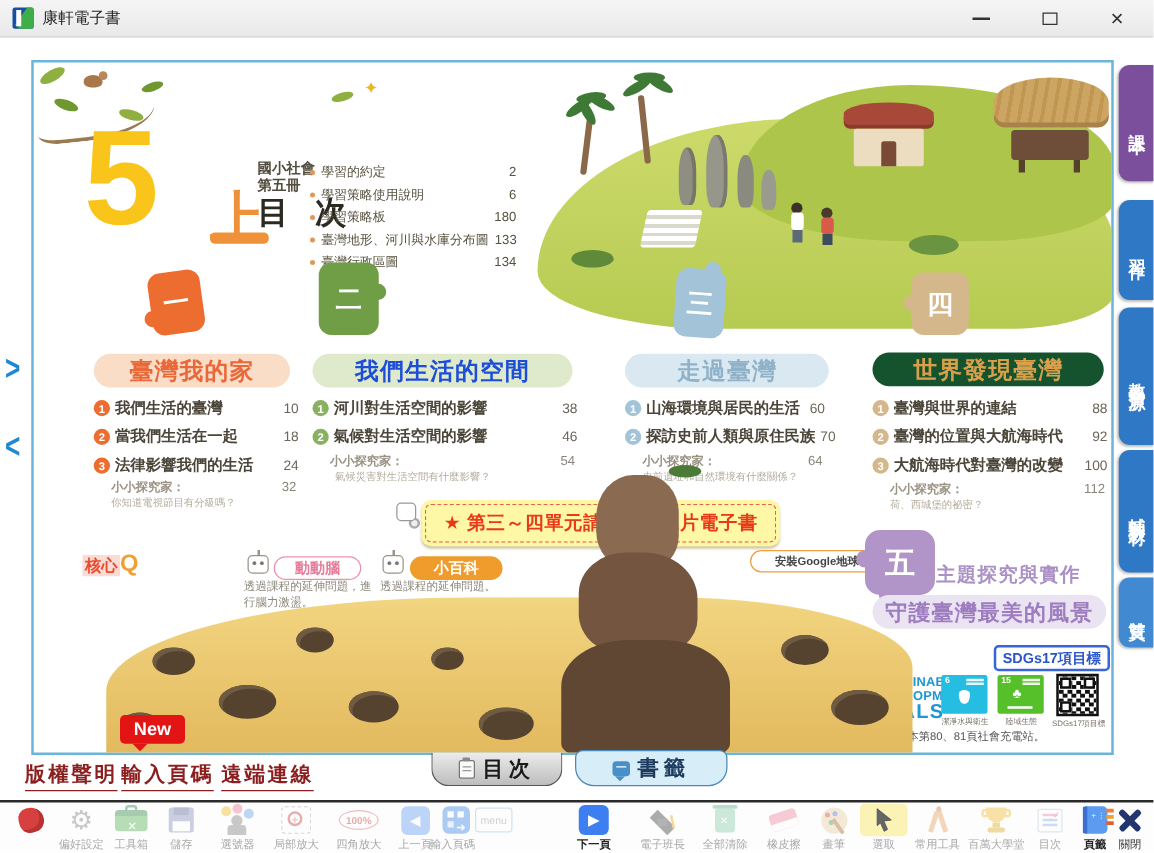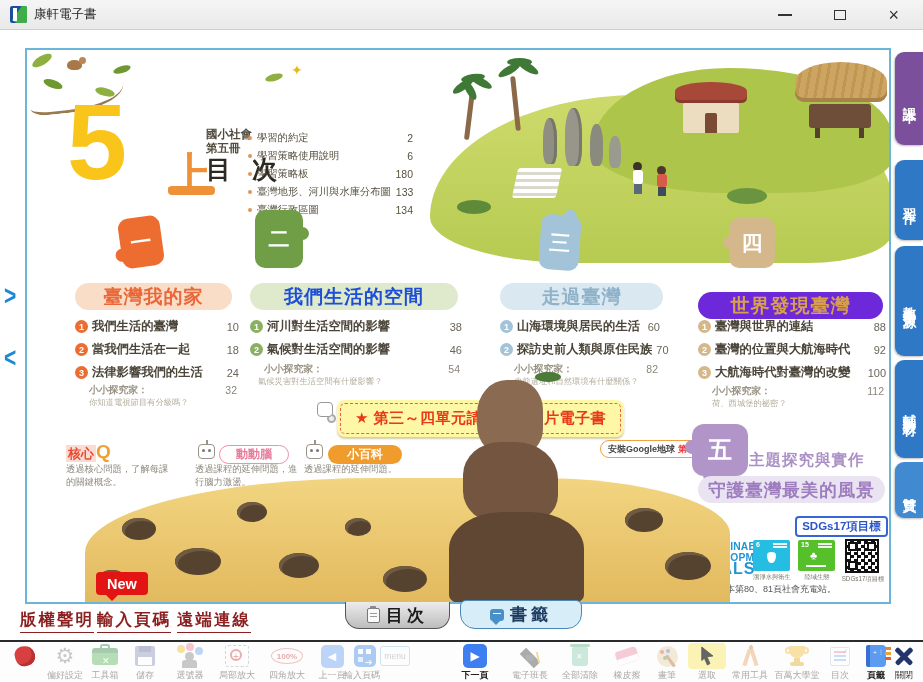--- a/index.html
+++ b/index.html
@@ -60,21 +60,21 @@
   #notice-pin{position:absolute;left:300px;top:364px;width:9px;height:9px;border:2px solid #aaa;border-radius:50%;background:#eee}
 
   
   .lg-desc{position:absolute;font-size:9.3px;color:#8f8a7e;line-height:13px}
   .robot{position:absolute;width:17px;height:15px;background:#fff;border:1.6px solid #9a9488;border-radius:4px}
   .robot::before{content:"";position:absolute;left:3px;top:4px;width:3px;height:3px;border-radius:50%;background:#777;box-shadow:6px 0 0 #777}
   .robot::after{content:"";position:absolute;left:7px;top:-5px;width:2px;height:4px;background:#9a9488}
   .lg-pill{position:absolute;height:19px;border-radius:10px;display:flex;align-items:center;justify-content:center;font-size:12px;font-weight:bold}
 
   
-  #gbadge{position:absolute;left:573px;top:390px;height:18px;padding:0 7px;background:#fff;border:1.3px solid #f0a040;border-radius:9px;display:flex;align-items:center;gap:3px}
+  #gbadge{position:absolute;left:573px;top:390px;height:18px;padding:0 19px;background:#fff;border:1.3px solid #f0a040;border-radius:9px;display:flex;align-items:center;gap:3px}
   #gbadge .t{font-size:9px;color:#444;font-weight:bold}
   #gbadge .v{font-size:9px;color:#e33;font-weight:bold}
 
   
   #u5icon{position:absolute;left:665px;top:374px;width:56px;height:52px;background:#b295c8;border-radius:12px;display:flex;align-items:center;justify-content:center;color:#fff;font-size:24px;font-weight:bold}
   #u5icon::before{content:"";position:absolute;left:-7px;top:30%;width:14px;height:14px;border-radius:50%;background:#b295c8}
   #u5icon::after{content:"";position:absolute;bottom:-6px;left:20%;width:13px;height:13px;border-radius:50%;background:#b295c8}
   #u5cat{position:absolute;left:722px;top:400px;font-size:15.5px;font-weight:bold;color:#ab90c6;letter-spacing:1px}
   #u5pill{position:absolute;left:671px;top:426px;width:187px;height:27px;background:#eae3f2;border-radius:14px;display:flex;align-items:center;justify-content:center;font-size:17.5px;font-weight:bold;color:#9d7cc0;letter-spacing:1px}
 
@@ -250,21 +250,21 @@
     <div class="u-icon k-t" style="left:513px;top:165px;width:40px;height:55px;background:#a3c3d9;transform:rotate(4deg)">
         <span>三</span>
       </div>
     <div class="u-icon k-l" style="left:702px;top:168px;width:46px;height:50px;background:#d5b78c">
         <span>四</span>
       </div>
 
     <div class="u-pill" style="left:48px;top:233px;width:157px;background:#f9ddc7;color:#e9683a">臺灣我的家</div>
     <div class="u-pill" style="left:223px;top:233px;width:208px;background:#dfeacd;color:#1d4ed8">我們生活的空間</div>
     <div class="u-pill" style="left:473px;top:233px;width:163px;background:#d9e8f1;color:#8fb2c9">走過臺灣</div>
-    <div class="u-pill" style="left:671px;top:242px;width:185px;background:#6d28d9;color:#d9a04b">世界發現臺灣</div>
+    <div class="u-pill" style="left:671px;top:232px;width:185px;background:#14532d;color:#d9a04b">世界發現臺灣</div>
 
     <div class="l-row" style="left:48px;top:268px;width:164px">
         <span class="l-num" style="background:#ed6c30">1</span>
         <span class="l-title">我們生活的臺灣</span>
         <span class="l-page">10</span>
       </div>
     <div class="l-row" style="left:48px;top:291px;width:164px">
         <span class="l-num" style="background:#ed6c30">2</span>
         <span class="l-title">當我們生活在一起</span>
         <span class="l-page">18</span>
@@ -287,35 +287,35 @@
       </div>
     <div class="l-row" style="left:223px;top:291px;width:212px">
         <span class="l-num" style="background:#8ab061">2</span>
         <span class="l-title">氣候對生活空間的影響</span>
         <span class="l-page">46</span>
       </div>
     <div class="exp-row" style="left:237px;top:313px;width:196px">
         <span>小小探究家：</span>
         <span class="exp-page">54</span>
       </div>
-    <div class="exp-q" style="left:231px;top:326px">氣候災害對生活空間有什麼影響？</div>
+    <div class="exp-q" style="left:241px;top:326px">氣候災害對生活空間有什麼影響？</div>
 
     <div class="l-row" style="left:473px;top:268px;width:160px">
         <span class="l-num" style="background:#a3c3d9">1</span>
         <span class="l-title">山海環境與居民的生活</span>
         <span class="l-page">60</span>
       </div>
     <div class="l-row" style="left:473px;top:291px;width:160px">
         <span class="l-num" style="background:#a3c3d9">2</span>
         <span class="l-title">探訪史前人類與原住民族</span>
         <span class="l-page">70</span>
       </div>
     <div class="exp-row" style="left:487px;top:313px;width:144px">
         <span>小小探究家：</span>
-        <span class="exp-page">82</span>
+        <span class="exp-page">64</span>
       </div>
     <div class="exp-q" style="left:487px;top:326px">史前遺址和自然環境有什麼關係？</div>
 
     <div class="l-row" style="left:671px;top:268px;width:188px">
         <span class="l-num" style="background:#d5b78c">1</span>
         <span class="l-title">臺灣與世界的連結</span>
         <span class="l-page">88</span>
       </div>
     <div class="l-row" style="left:671px;top:291px;width:188px">
         <span class="l-num" style="background:#d5b78c">2</span>
@@ -335,21 +335,20 @@
 
     <div id="notice-pin"></div>
     <div class="abs" style="left:290px;top:352px;width:16px;height:15px;background:#fff;border:1.5px solid #999;border-radius:4px"></div>
     <div id="notice">
       <div class="inner">★ 第三～四單元請執行第二片電子書</div>
     </div>
 
     <div class="abs" style="left:39px;top:391px">
       <span style="font-size:13px;font-weight:bold;color:#e84c30;background:#fadcd4;padding:1px 2px">核心</span><span style="font-size:19px;font-weight:bold;color:#f0a030">Q</span>
     </div>
-    <div class="lg-desc" style="left:39px;top:413px"><span>透過核心問題，了解每課</span><br><span>的關鍵概念。</span></div>
 
     <div class="robot" style="left:171px;top:394px"></div>
     <div class="lg-pill" style="left:192px;top:395px;width:70px;background:#fff;border:1.6px solid #f090a8;color:#e87a9a">動動腦</div>
     <div class="lg-desc" style="left:168px;top:413px"><span>透過課程的延伸問題，進</span><br><span>行腦力激盪。</span></div>
 
     <div class="robot" style="left:279px;top:394px"></div>
     <div class="lg-pill" style="left:301px;top:395px;width:74px;background:#f09c2c;color:#fff">小百科</div>
     <div class="lg-desc" style="left:277px;top:413px">透過課程的延伸問題。</div>
 
     <div id="gbadge">

